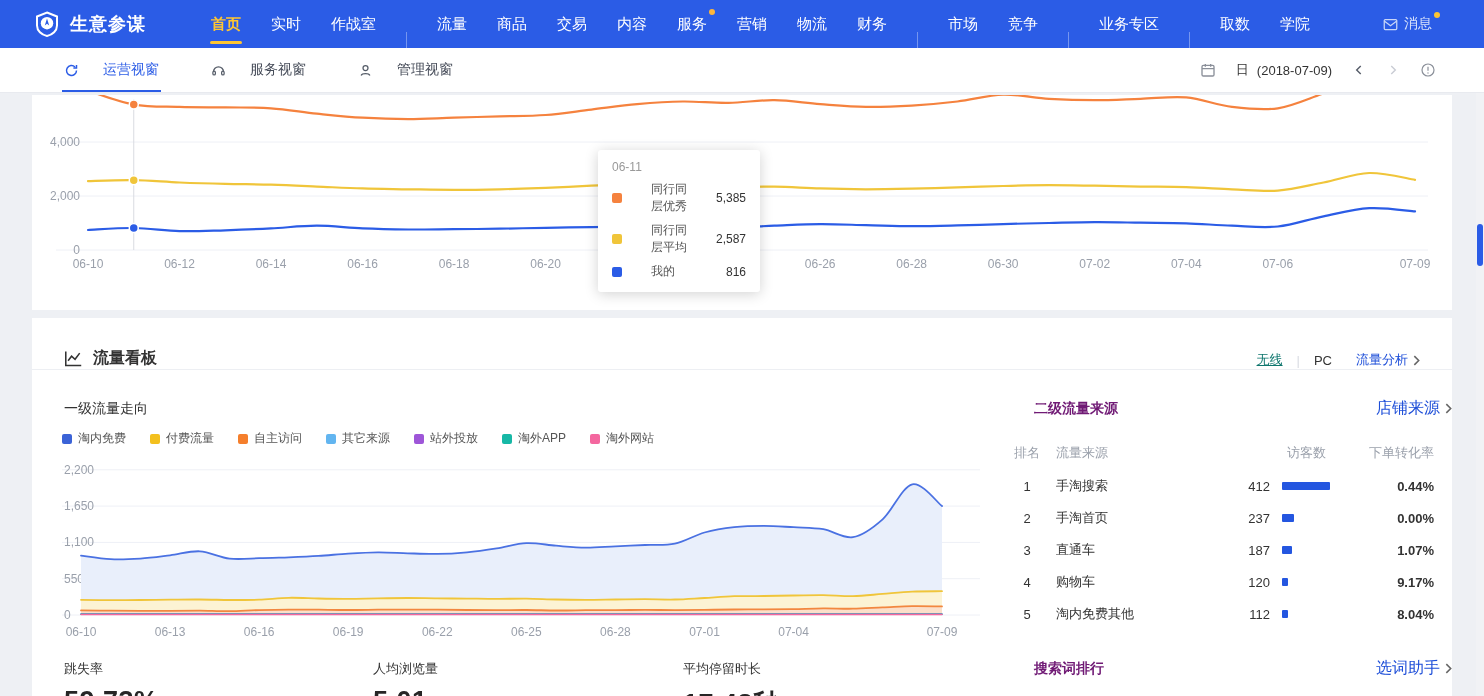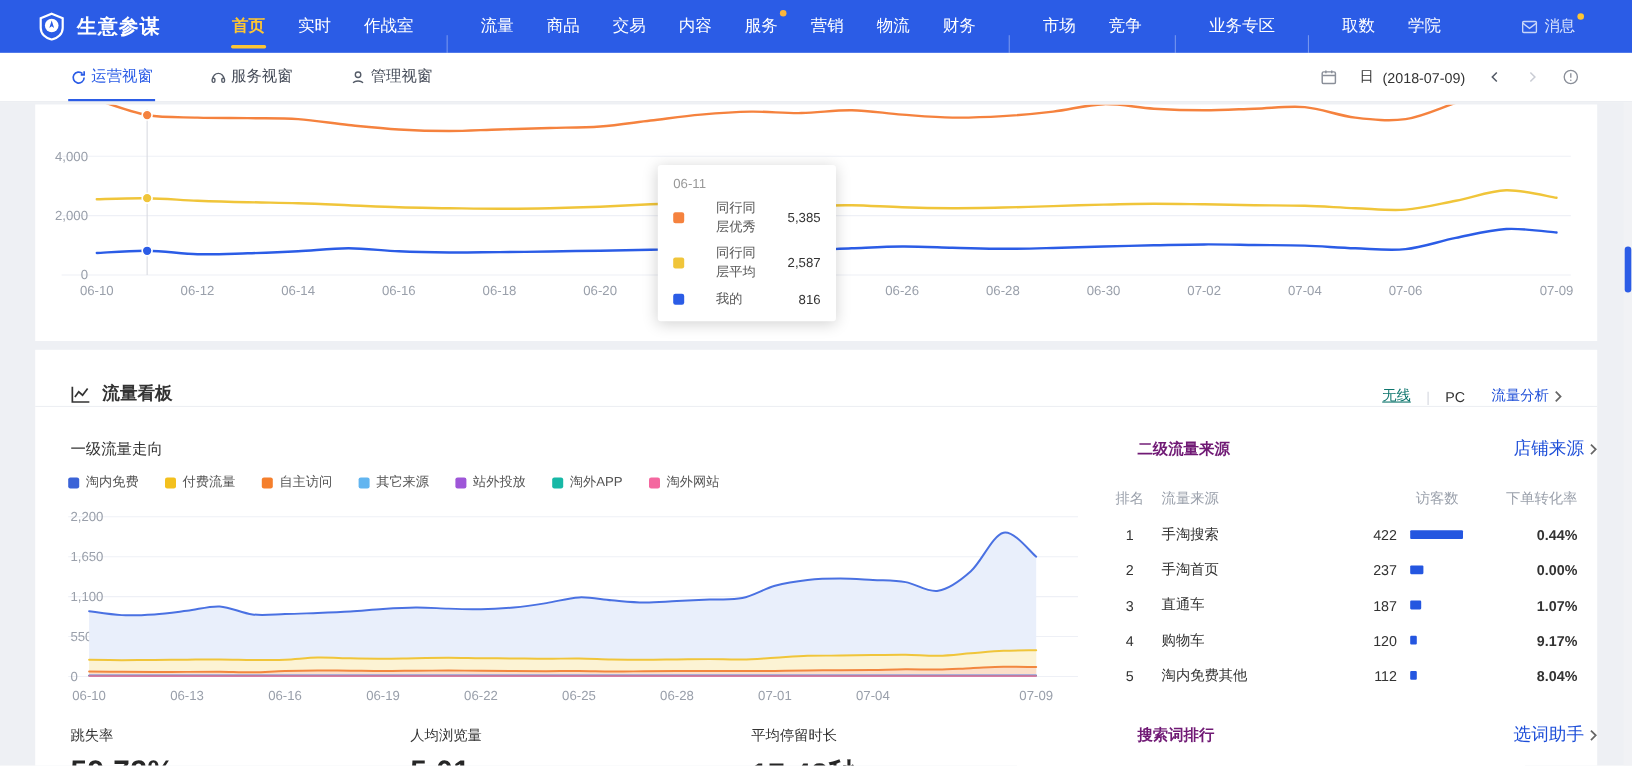--- a/index.html
+++ b/index.html
@@ -16,21 +16,21 @@
   .nav-item.active{color:#fdc533;font-weight:bold;}
   .nav-item.active::after{content:"";position:absolute;left:14px;right:14px;bottom:4px;height:3px;background:#fdc533;border-radius:2px;}
   .nav-divider{width:1px;height:16px;background:rgba(255,255,255,.35);margin:0 15px;}
   .nav-dot{position:absolute;top:9px;right:7px;width:6px;height:6px;border-radius:50%;background:#fdb53a;}
   .nav-right{margin-left:auto;display:flex;align-items:center;gap:6px;color:#dbe5fc;font-size:14px;cursor:pointer;position:relative;padding-right:8px;}
   .nav-right .nav-dot{top:-3px;right:0;background:#fdc533;}
 
   
   .tabbar{position:absolute;top:48px;left:0;width:1484px;height:45px;background:#fff;border-bottom:1px solid #e8eaef;display:flex;align-items:center;padding:0 48px 0 64px;z-index:10;}
   .tabs{display:flex;height:100%;gap:52px;}
-  .tab{display:flex;align-items:center;gap:4px;font-size:14px;color:#464c59;cursor:pointer;position:relative;}
+  .tab{display:flex;align-items:center;gap:24px;font-size:14px;color:#464c59;cursor:pointer;position:relative;}
   .tab.active{color:#2b5ce6;}
   .tab.active::after{content:"";position:absolute;left:-2px;right:-2px;bottom:0;height:2px;background:#2b5ce6;}
   .datebar{margin-left:auto;display:flex;align-items:center;gap:20px;font-size:13px;color:#333;}
   .date-group{display:flex;align-items:center;gap:8px;cursor:pointer;}
   .icon-btn{display:flex;align-items:center;cursor:pointer;}
 
   
   .card{position:absolute;background:#fff;}
   #card-trend{left:32px;top:95px;width:1420px;height:215px;overflow:hidden;}
   #card-main{left:32px;top:318px;width:1420px;height:380px;}
@@ -361,21 +361,21 @@
   <div class="sec-head-row">
     <span class="hk1">排名</span>
     <span class="hk2">流量来源</span>
     <span class="hk3">访客数</span>
     <span class="hk4">下单转化率</span>
   </div>
   <div class="sec-rows">
       <div class="sec-row">
         <span class="rk">1</span>
         <span class="nm">手淘搜索</span>
-        <span class="vis">422</span>
+        <span class="vis">412</span>
         <span class="barbox">
           <span class="bar" style="width: 48px;"></span>
         </span>
         <span class="rt">0.44%</span>
       </div>
       <div class="sec-row">
         <span class="rk">2</span>
         <span class="nm">手淘首页</span>
         <span class="vis">237</span>
         <span class="barbox">

